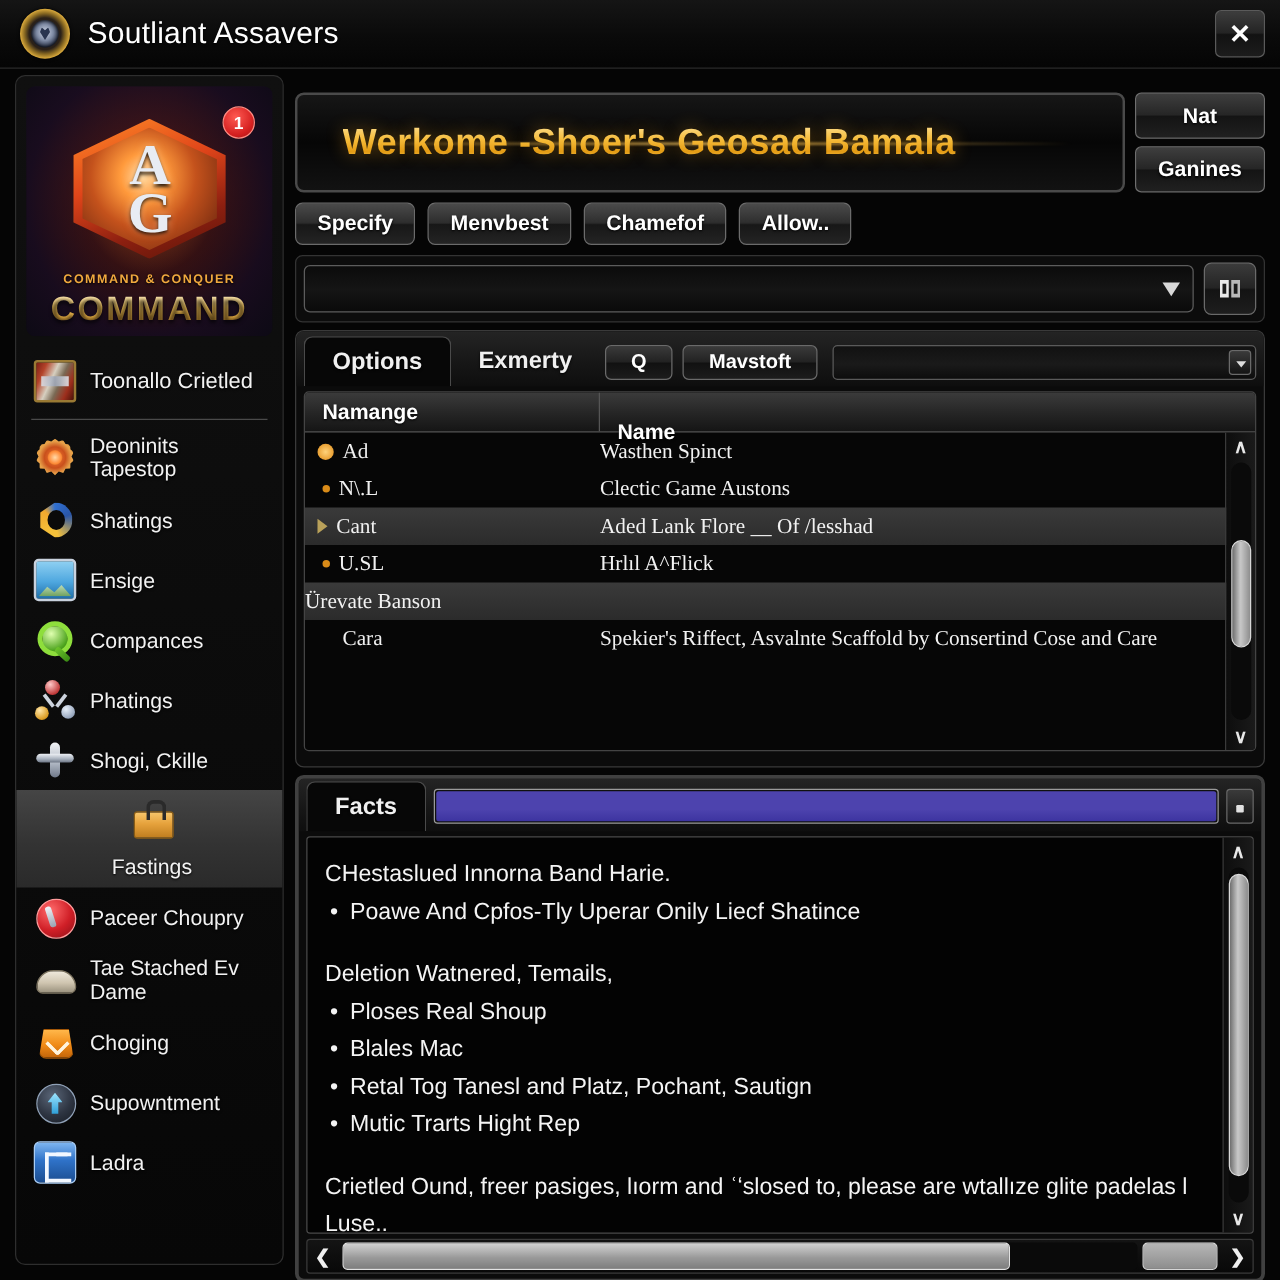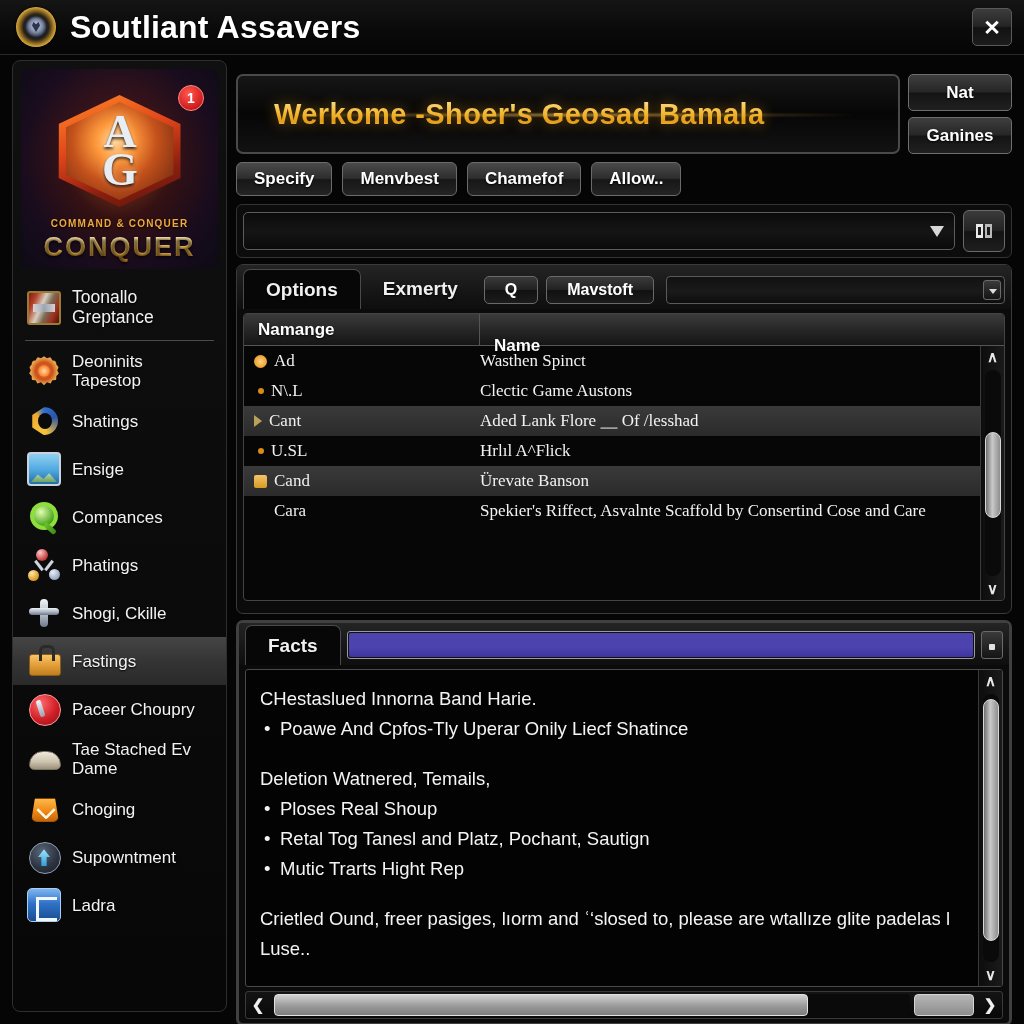--- a/index.html
+++ b/index.html
@@ -34,21 +34,21 @@
     content:""; position:absolute; left:9px; top:9px; width:22px; height:22px;
     border-radius:50%;
     background: radial-gradient(circle at 50% 45%, #cfd6e6 0%, #7f8ba4 40%, #2b3347 70%, #11141c 100%);
     box-shadow: inset 0 0 3px #000;
   }
   .tb-logo::after {
     content:""; position:absolute; left:16px; top:15px; width:8px; height:10px;
     background:#2a3550; clip-path: polygon(50% 100%, 0 35%, 18% 0, 50% 22%, 82% 0, 100% 35%);
   }
   .tb-title {
-    color: #fff; font-size: 32px; font-weight: bold; letter-spacing: .2px;
+    color: #fff; font-size: 24px; font-weight: normal; letter-spacing: .2px;
     text-shadow: 0 1px 2px #000;
   }
   .tb-close {
     position: absolute; right: 12px; top: 8px; width: 40px; height: 38px;
     border-radius: 5px;
     background: linear-gradient(180deg,#3d3d3d 0%,#242424 48%,#121212 52%,#1c1c1c 100%);
     border: 1px solid #5a5a5a;
     display: flex; align-items: center; justify-content: center;
     color: #fff; font-size: 21px; font-weight: bold; line-height: 1;
     cursor: pointer;
@@ -109,21 +109,21 @@
     border: 1px solid #ff8a80;
     color: #fff; font-size: 14px; font-weight: bold;
     display: flex; align-items: center; justify-content: center;
   }
 
   .nav-list { padding: 4px 0 0 0; }
   .nav-item {
     display: flex; align-items: center; gap: 11px;
     padding: 7px 10px 7px 14px; min-height: 40px; cursor: pointer;
   }
-  .nav-item.selected { background: linear-gradient(180deg,#454545 0%,#333 55%,#2a2a2a 100%); }
+  .nav-item.selected { background: linear-gradient(180deg,#454545 0%,#333 55%,#2a2a2a 100%); flex-direction: column; }
   .nav-item .lbl {
     color: #f2f2f2; font-size: 17px; line-height: 1.12;
     text-shadow: 0 1px 2px #000;
   }
   .nav-item.top .lbl { font-size: 17.5px; }
   .divider { height: 1px; margin: 6px 12px 4px 12px; background: #4a4a4a; }
 
   .ico { width: 34px; height: 34px; flex: none; position: relative; }
 
   
@@ -444,28 +444,28 @@
   <div class="sidebar">
 
     <div class="game-card">
       <div class="notif-badge">1</div>
       <div class="hex"></div>
       <div class="hex-ag">
         <span class="a">A</span>
         <span class="g">G</span>
       </div>
       <div class="cc-line">COMMAND &amp; CONQUER</div>
-      <div class="gen-line">CONQUER</div>
+      <div class="gen-line">COMMAND</div>
     </div>
 
     <div class="nav-list">
 
       <div class="nav-item top">
         <span class="ico ico-thumb"></span>
-        <span class="lbl">Toonallo Greptance</span>
+        <span class="lbl">Toonallo Crietled</span>
       </div>
 
       <div class="divider"></div>
 
       <div class="nav-item">
         <span class="ico ico-gear">
             <i class="g1"></i>
             <i class="g2"></i>
           </span>
         <span class="lbl">Deoninits Tapestop</span>
@@ -617,24 +617,20 @@
 
           <div class="trow">
             <div class="c1">
               <span class="rico dot-s"></span>
               <span>U.SL</span>
             </div>
             <div class="c2">Hrlıl A^Flick</div>
           </div>
 
           <div class="trow sel">
-            <div class="c1">
-              <span class="rico folder"></span>
-              <span>Cand</span>
-            </div>
             <div class="c2">Ürevate Banson</div>
           </div>
 
           <div class="trow">
             <div class="c1">
               <span class="rico none"></span>
               <span>Cara</span>
             </div>
             <div class="c2">Spekier's Riffect, Asvalnte Scaffold by Consertind Cose and Care</div>
           </div>
@@ -663,20 +659,21 @@
       <div class="facts-body">
         <div class="facts-text" id="facts-text">
             <p>CHestaslued Innorna Band Harie.</p>
             <ul>
               <li>Poawe And Cpfos-Tly Uperar Onily Liecf Shatince</li>
             </ul>
             <div class="blank"></div>
             <p>Deletion Watnered, Temails,</p>
             <ul>
               <li>Ploses Real Shoup</li>
+              <li>Blales Mac</li>
               <li>Retal Tog Tanesl and Platz, Pochant, Sautign</li>
               <li>Mutic Trarts Hight Rep</li>
             </ul>
             <div class="blank"></div>
             <p>Crietled Ound, freer pasiges, lıorm and ʿʻslosed to, please are wtallıze glite padelas l Luse..</p>
           </div>
 
         <div class="vsb">
           <div class="vsb-arrow">∧</div>
           <div class="vsb-track">

